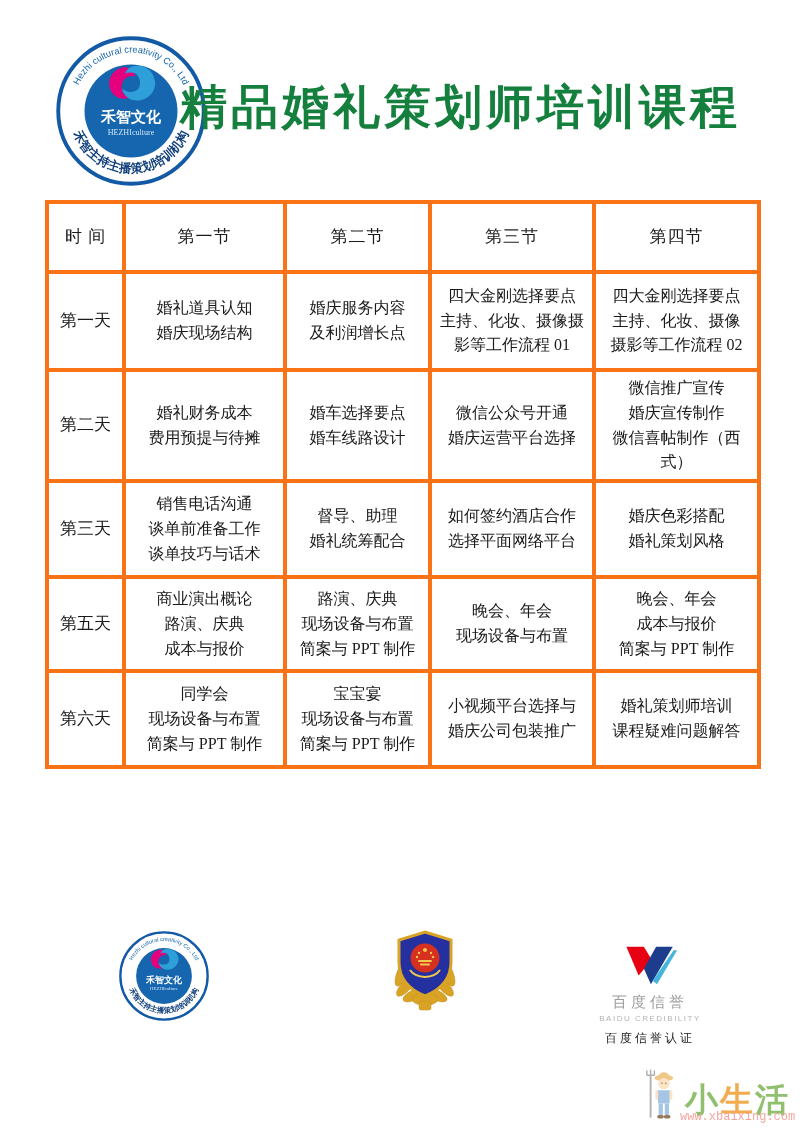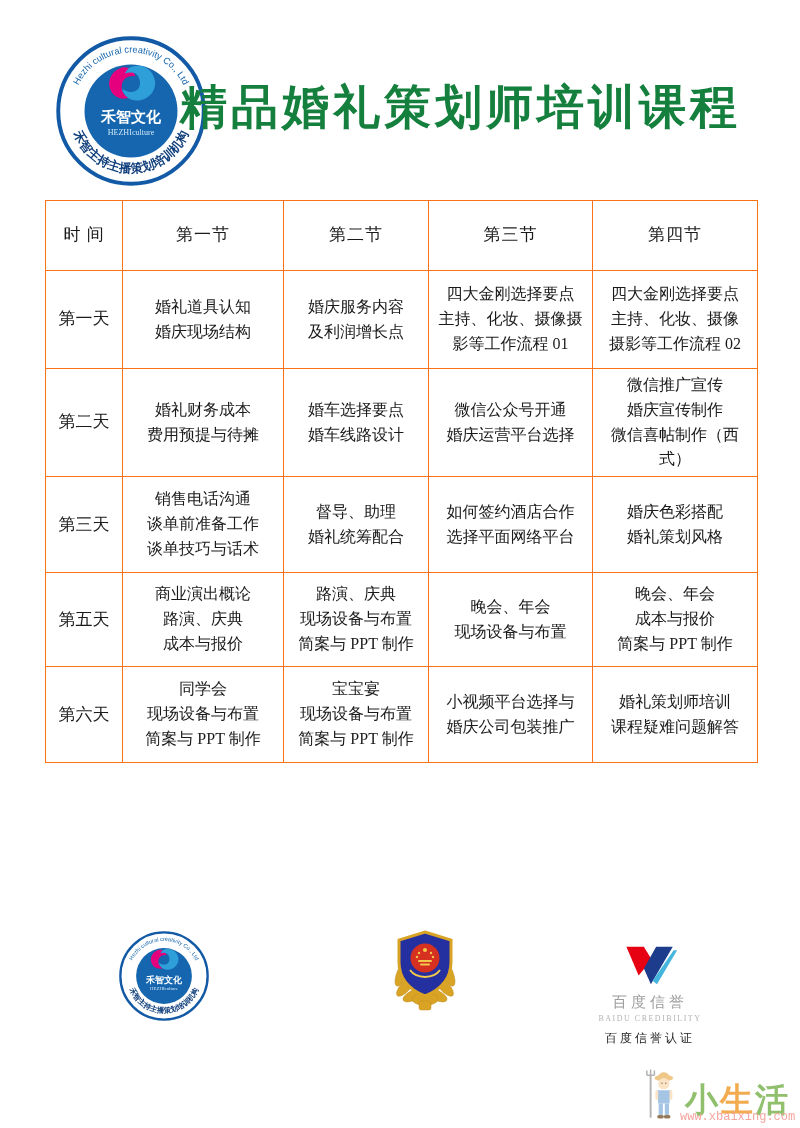--- a/index.html
+++ b/index.html
@@ -16,36 +16,36 @@
     text-align:center; font-size:47px; font-weight:bold; letter-spacing:4px;
     color:#15803d; white-space:nowrap;
   }
 
   
   .course-table {
     position:absolute; left:45px; top:200px; width:712px;
     border-collapse:collapse; table-layout:fixed;
   }
   .course-table th, .course-table td {
-    border:1px solid #f97316; text-align:center; vertical-align:middle;
+    border:4px solid #f97316; text-align:center; vertical-align:middle;
     font-weight:normal; color:#1a1a1a; white-space:pre-line;
     line-height:1.55; padding:4px 6px;
   }
   .course-table thead th { height:70px; font-size:17px; letter-spacing:1px; }
   .course-table tbody th { font-size:17px; }
   .course-table tbody td { font-size:16px; }
   .course-table tbody tr:nth-child(1){ height:98px; }
   .course-table tbody tr:nth-child(2){ height:92px; }
   .course-table tbody tr:nth-child(3){ height:96px; }
   .course-table tbody tr:nth-child(4){ height:94px; }
   .course-table tbody tr:nth-child(5){ height:96px; }
   .course-table tbody tr:nth-child(6){ height:95px; }
 
   
-  .footer-text { font-family:Liberation Serif, serif; }
+  .footer-text { font-family:Liberation Sans, sans-serif; }
   .logo-sm { position:absolute; left:119px; top:931px; width:90px; height:90px; }
   .copyright {
     position:absolute; left:70px; top:1023px; font-size:15px; color:#3d3d3d;
     letter-spacing:0.5px;
   }
   .police-badge { position:absolute; left:391px; top:929px; width:68px; height:84px; }
   .police-no {
     position:absolute; left:300px; top:1024px; width:240px; text-align:center;
     font-size:17px; font-weight:bold; color:#0f0f0f; letter-spacing:0.5px;
   }

